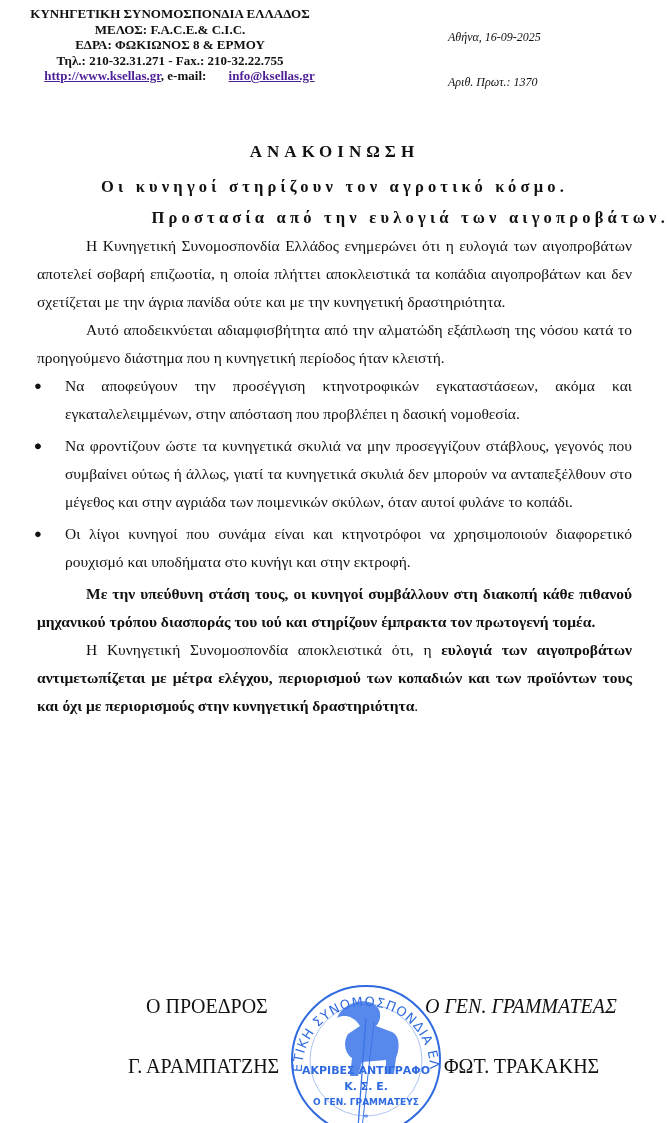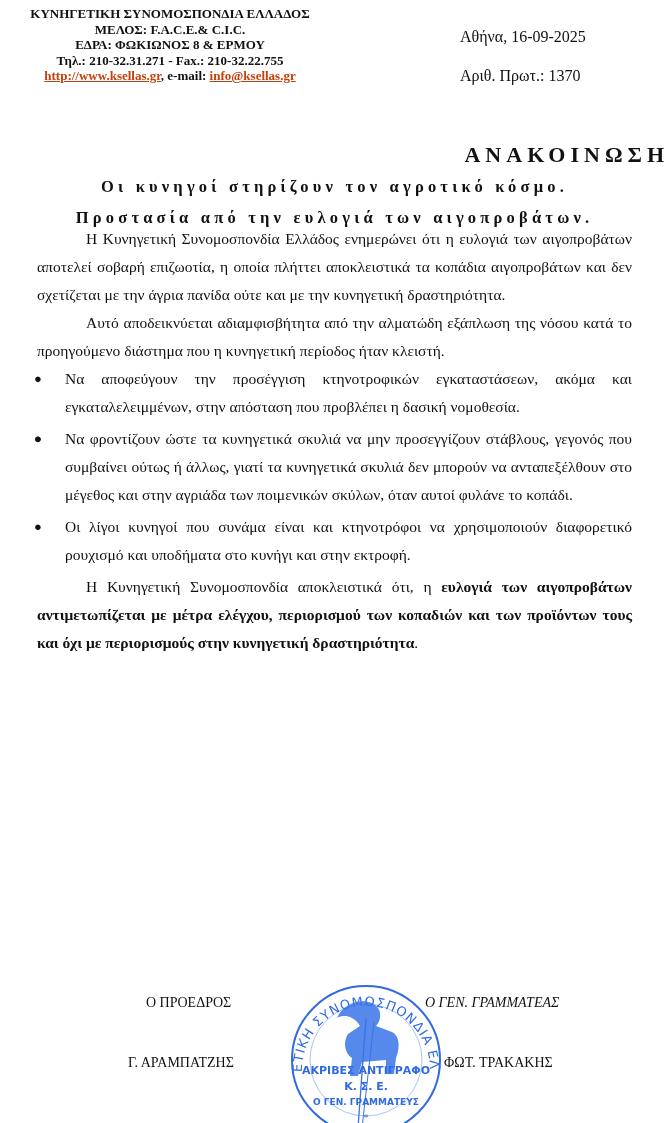--- a/index.html
+++ b/index.html
@@ -5,48 +5,48 @@
   html, body { margin: 0; padding: 0; background: #ffffff; }
   body {
     width: 669px; height: 1123px; position: relative; overflow: hidden;
     font-family: "Liberation Serif", "DejaVu Serif", serif;
     color: #111111;
   }
   .letterhead {
     position: absolute; left: 0; top: 6px; width: 340px;
     text-align: center; font-weight: bold; font-size: 13px; line-height: 15.5px;
   }
-  .letterhead a { color: #c2410c; text-decoration: underline; }
+  .letterhead a { color: #4c1d95; text-decoration: underline; margin-left: 19px; }
   .meta {
-    position: absolute; left: 460px; top: 27px; font-size: 16px; line-height: 20px;
+    position: absolute; left: 448px; top: 27px; font-size: 12px; line-height: 20px; font-style: italic;
   }
-  .meta .row + .row { margin-top: 19px; }
+  .meta .row + .row { margin-top: 25px; }
   .title {
     position: absolute; left: 0; width: 669px; top: 142px;
-    text-align: right; font-weight: bold; font-size: 22px; letter-spacing: 5px;
+    text-align: center; font-weight: bold; font-size: 17px; letter-spacing: 5px;
   }
   .subtitle {
     position: absolute; left: 0; width: 669px; text-align: center;
     font-weight: bold; font-size: 16.5px; letter-spacing: 4.2px;
   }
   .sub1 { top: 177px; }
-  .sub2 { top: 208px; }
+  .sub2 { top: 208px; text-align: right; }
   .body {
-    position: absolute; left: 37px; width: 595px; top: 225px;
+    position: absolute; left: 37px; width: 595px; top: 232px;
     font-size: 15.5px; line-height: 28px; text-align: justify;
   }
   .body p { margin: 0; text-indent: 49px; }
   .body ul { margin: 0; padding: 0; list-style: none; }
   .body li { position: relative; padding-left: 31px; margin-left: -3px; margin-bottom: 4px; }
   .body li .bullet {
     position: absolute; left: 0; top: 0; font-size: 13px;
   }
   .bold { font-weight: bold; }
   .sign {
-    position: absolute; font-size: 14px;
+    position: absolute; font-size: 20px;
   }
   .stamp {
     position: absolute; left: 282px; top: 978px; width: 168px; height: 150px;
   }
 </style>
 </head>
 <body>
 
 <div class="letterhead">
   <div>ΚΥΝΗΓΕΤΙΚΗ ΣΥΝΟΜΟΣΠΟΝΔΙΑ ΕΛΛΑΔΟΣ</div>
@@ -69,20 +69,21 @@
 
 <div class="body">
   <p>Η Κυνηγετική Συνομοσπονδία Ελλάδος ενημερώνει ότι η ευλογιά των αιγοπροβάτων αποτελεί σοβαρή επιζωοτία, η οποία πλήττει αποκλειστικά τα κοπάδια αιγοπροβάτων και δεν σχετίζεται με την άγρια πανίδα ούτε και με την κυνηγετική δραστηριότητα.</p>
   <p>Αυτό αποδεικνύεται αδιαμφισβήτητα από την αλματώδη εξάπλωση της νόσου κατά το προηγούμενο διάστημα που η κυνηγετική περίοδος ήταν κλειστή.</p>
   <ul>
     <li><span class="bullet">●</span><span>Να αποφεύγουν την προσέγγιση κτηνοτροφικών εγκαταστάσεων, ακόμα και εγκαταλελειμμένων, στην απόσταση που προβλέπει η δασική νομοθεσία.</span></li>
     <li><span class="bullet">●</span></li>
     <li><span class="bullet">●</span><span>Να φροντίζουν ώστε τα κυνηγετικά σκυλιά να μην προσεγγίζουν στάβλους, γεγονός που συμβαίνει ούτως ή άλλως, γιατί τα κυνηγετικά σκυλιά δεν μπορούν να ανταπεξέλθουν στο μέγεθος και στην αγριάδα των ποιμενικών σκύλων, όταν αυτοί φυλάνε το κοπάδι.</span></li>
     <li><span class="bullet">●</span><span>Οι λίγοι κυνηγοί που συνάμα είναι και κτηνοτρόφοι να χρησιμοποιούν διαφορετικό ρουχισμό και υποδήματα στο κυνήγι και στην εκτροφή.</span></li>
   </ul>
+  <p class="bold">Με την υπεύθυνη στάση τους, οι κυνηγοί συμβάλλουν στη διακοπή κάθε πιθανού μηχανικού τρόπου διασποράς του ιού και στηρίζουν έμπρακτα τον πρωτογενή τομέα.</p>
   <p><span>Η Κυνηγετική Συνομοσπονδία αποκλειστικά ότι, η </span><span class="bold">ευλογιά των αιγοπροβάτων αντιμετωπίζεται με μέτρα ελέγχου, περιορισμού των κοπαδιών και των προϊόντων τους και όχι με περιορισμούς στην κυνηγετική δραστηριότητα</span><span>.</span></p>
 </div>
 
 <div class="sign" style="left:146px; top:995px;">Ο ΠΡΟΕΔΡΟΣ</div>
 <div class="sign" style="left:128px; top:1055px;">Γ. ΑΡΑΜΠΑΤΖΗΣ</div>
 <div class="sign" style="left:425px; top:995px;font-style:italic;">Ο ΓΕΝ. ΓΡΑΜΜΑΤΕΑΣ</div>
 <div class="sign" style="left:444px; top:1055px;">ΦΩΤ. ΤΡΑΚΑΚΗΣ</div>
 
 <div class="stamp">
   <svg width="168" height="150" viewBox="0 0 168 150">

